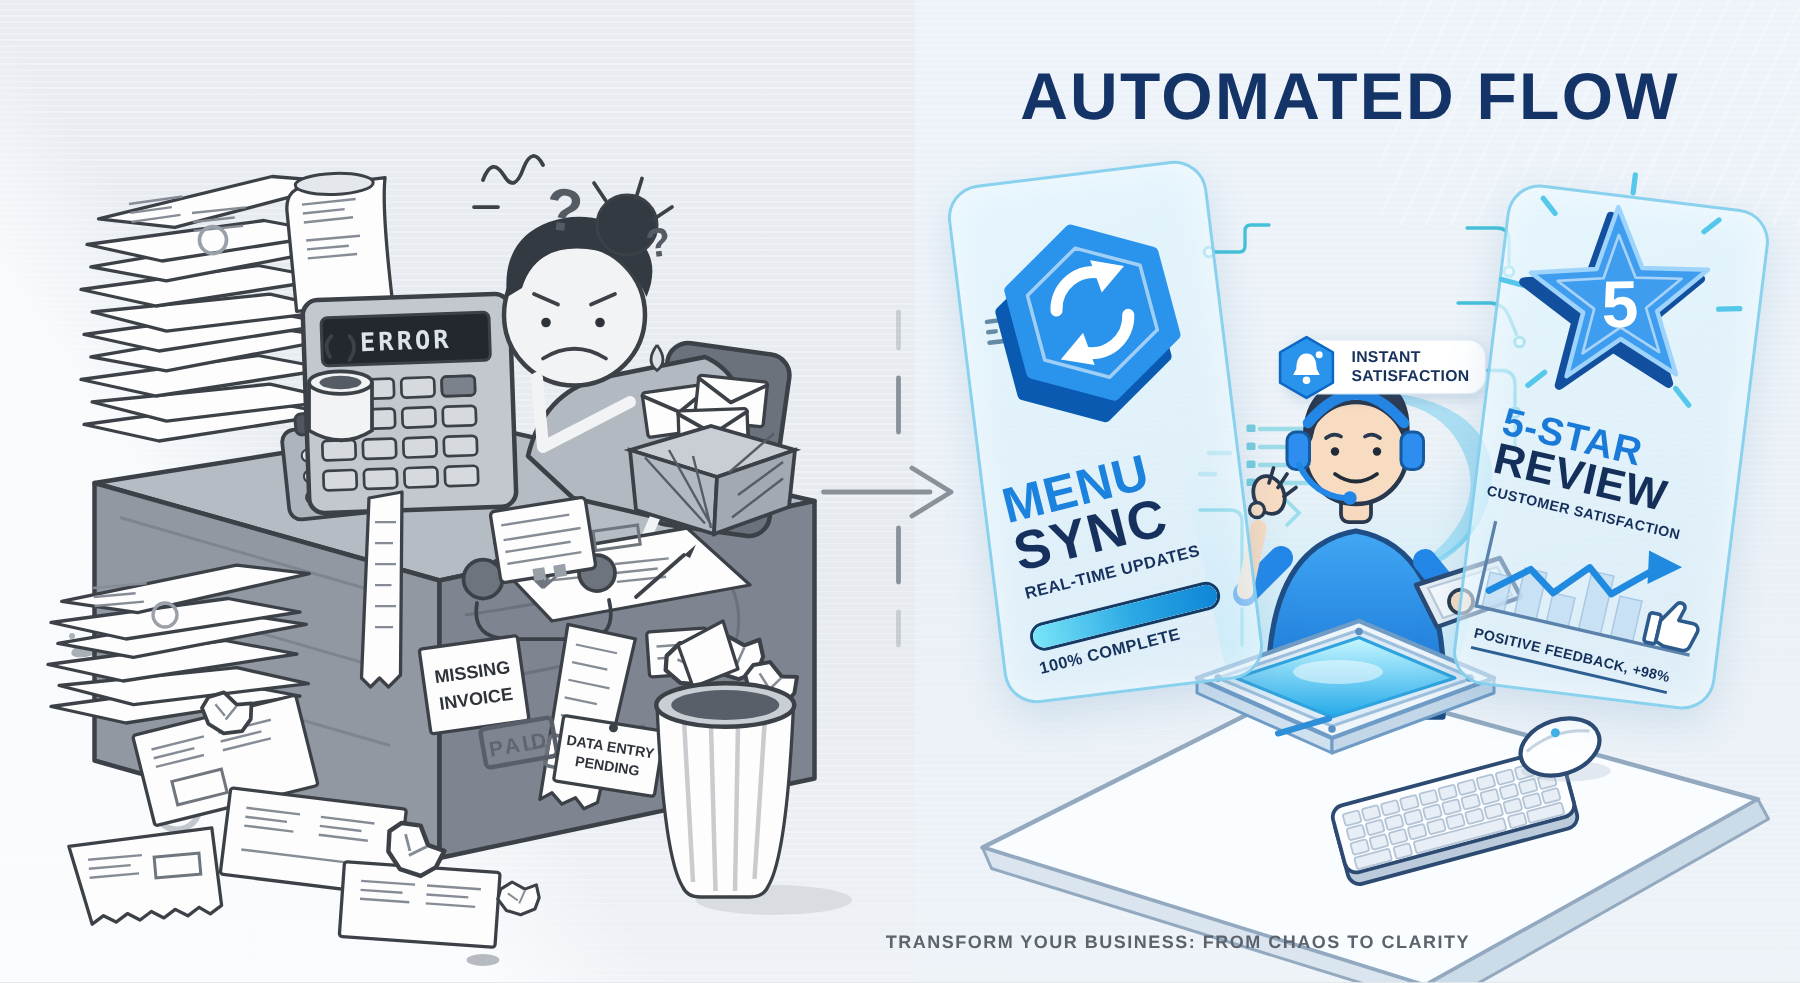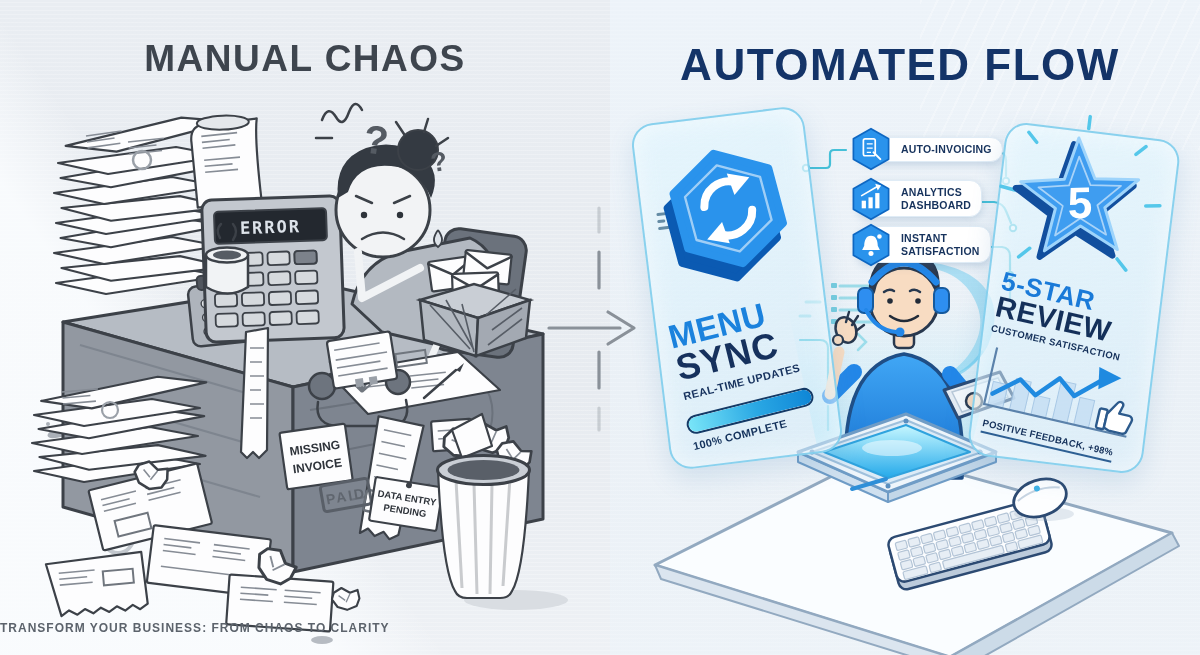--- a/index.html
+++ b/index.html
@@ -16,21 +16,21 @@
          background:repeating-linear-gradient(115deg, rgba(255,255,255,.55) 0 2px, rgba(0,0,0,0) 2px 15px);
          opacity:.5;pointer-events:none;}
   .right-tint{position:absolute;left:610px;top:0;width:590px;height:655px;
          background:linear-gradient(180deg, rgba(240,248,255,.55), rgba(236,246,253,.35));
          pointer-events:none;}
   svg.scene{position:absolute;left:0;top:0;width:1200px;height:655px;}
 
   .title{position:absolute;font-weight:800;letter-spacing:1.5px;text-align:center;}
   .title-left{left:55px;top:38px;width:500px;font-size:37px;color:#3e454e;}
   .title-right{left:650px;top:40px;width:500px;font-size:44px;color:#143468;}
-  .caption{position:absolute;left:0;top:621px;width:980px;text-align:left;
+  .caption{position:absolute;left:0;top:621px;width:980px;text-align:right;
            font-size:12px;font-weight:700;letter-spacing:1px;color:#5c636c;}
 
   
   .glass{position:absolute;border-radius:22px;
          background:linear-gradient(160deg, rgba(226,245,253,.78), rgba(204,233,249,.42));
          border:2px solid rgba(128,205,236,.9);
          box-shadow:0 10px 26px rgba(80,140,190,.18), inset 0 0 24px rgba(255,255,255,.55);}
   .menu-panel{left:650px;top:114px;width:170px;height:344px;transform:rotate(-7deg);}
   .review-panel{left:986px;top:130px;width:172px;height:332px;transform:rotate(7deg);}
   .panel-marks{position:absolute;left:14px;top:84px;}
@@ -493,51 +493,21 @@
       <div class="ms-word1">MENU</div>
       <div class="ms-word2">SYNC</div>
       <div class="ms-sub">REAL-TIME UPDATES</div>
     </div>
     <div class="ms-progress">
       <div class="fill" style="width: 100%;"></div>
     </div>
     <div class="ms-plabel">100% COMPLETE</div>
   </div>
 
-  <div class="pill" style="left:858px;top:137px;">
-    <span class="hexwrap">
-      <svg viewBox="-26 -28 52 56" width="44" height="48">
-        <path d="M0,-24 L20.8,-12 L20.8,12 L0,24 L-20.8,12 L-20.8,-12 Z" fill="#2a93ec" stroke="#0e67c2" stroke-width="2" stroke-linejoin="round"></path>
-        <rect x="-9" y="-12" width="14" height="20" rx="2" fill="none" stroke="#fff" stroke-width="2"></rect>
-        <path d="M-5,-6 h7 M-5,-1 h7 M-5,4 h5" stroke="#fff" stroke-width="1.6"></path>
-        <path d="M3,4 L11,12" stroke="#fff" stroke-width="2.4" stroke-linecap="round"></path>
-      </svg>
-    </span>
-    <span class="pill-label">
-      <span>AUTO-INVOICING</span>
-        <span></span>
-    </span>
-  </div>
-
-  <div class="pill" style="left:858px;top:180px;">
-    <span class="hexwrap">
-      <svg viewBox="-26 -28 52 56" width="44" height="48">
-        <path d="M0,-24 L20.8,-12 L20.8,12 L0,24 L-20.8,12 L-20.8,-12 Z" fill="#2a93ec" stroke="#0e67c2" stroke-width="2" stroke-linejoin="round"></path>
-        <rect x="-11" y="2" width="5" height="9" fill="#fff"></rect>
-          <rect x="-3" y="-2" width="5" height="13" fill="#fff"></rect>
-          <rect x="5" y="-7" width="5" height="18" fill="#fff"></rect>
-        <path d="M-11,-4 L8,-15" stroke="#fff" stroke-width="2" stroke-linecap="round"></path>
-        <polygon points="5,-18 12,-16 8,-10" fill="#fff"></polygon>
-      </svg>
-    </span>
-    <span class="pill-label">
-      <span>ANALYTICS</span>
-        <span>DASHBOARD</span>
-    </span>
-  </div>
+
 
   <div class="pill" style="left:858px;top:226px;">
     <span class="hexwrap">
       <svg viewBox="-26 -28 52 56" width="44" height="48">
         <path d="M0,-24 L20.8,-12 L20.8,12 L0,24 L-20.8,12 L-20.8,-12 Z" fill="#2a93ec" stroke="#0e67c2" stroke-width="2" stroke-linejoin="round"></path>
         <path d="M0,-11 C6,-11 8,-5 8,1 L10.5,6 L-10.5,6 L-8,1 C-8,-5 -6,-11 0,-11 Z" fill="#fff"></path>
         <circle cx="0" cy="10" r="3" fill="#fff"></circle>
         <circle cx="10" cy="-10" r="3.5" fill="#fff" stroke="#2a93ec" stroke-width="1.5"></circle>
       </svg>
     </span>
@@ -576,16 +546,15 @@
       <polyline points="10,52 34,32 52,44 72,22 90,36 114,14" stroke="#1f8ae0" stroke-width="4.5" fill="none" stroke-linecap="round" stroke-linejoin="round"></polyline>
       <polygon points="108,2 132,8 112,24" fill="#1f8ae0"></polygon>
       <g transform="translate(118,28)" fill="#ffffff" stroke="#2c5a8c" stroke-width="2.4" stroke-linejoin="round">
         <rect x="0" y="14" width="8" height="20" rx="2"></rect>
         <path d="M8,32 v-14 l8,-13 a3.2,3.2 0 0 1 6,1.5 l-2.2,8.5 h10 a4,4 0 0 1 3.8,5 l-2.8,10.5 a4.5,4.5 0 0 1 -4.4,3.5 h-13 z"></path>
       </g>
     </svg>
     <div class="rv-stat">POSITIVE FEEDBACK, +98%</div>
   </div>
 
-  <div class="title title-left">MANUAL CHAOS</div>
   <div class="title title-right">AUTOMATED FLOW</div>
   <div class="caption">TRANSFORM YOUR BUSINESS: FROM CHAOS TO CLARITY</div>
 </div>
 
 </body></html>

